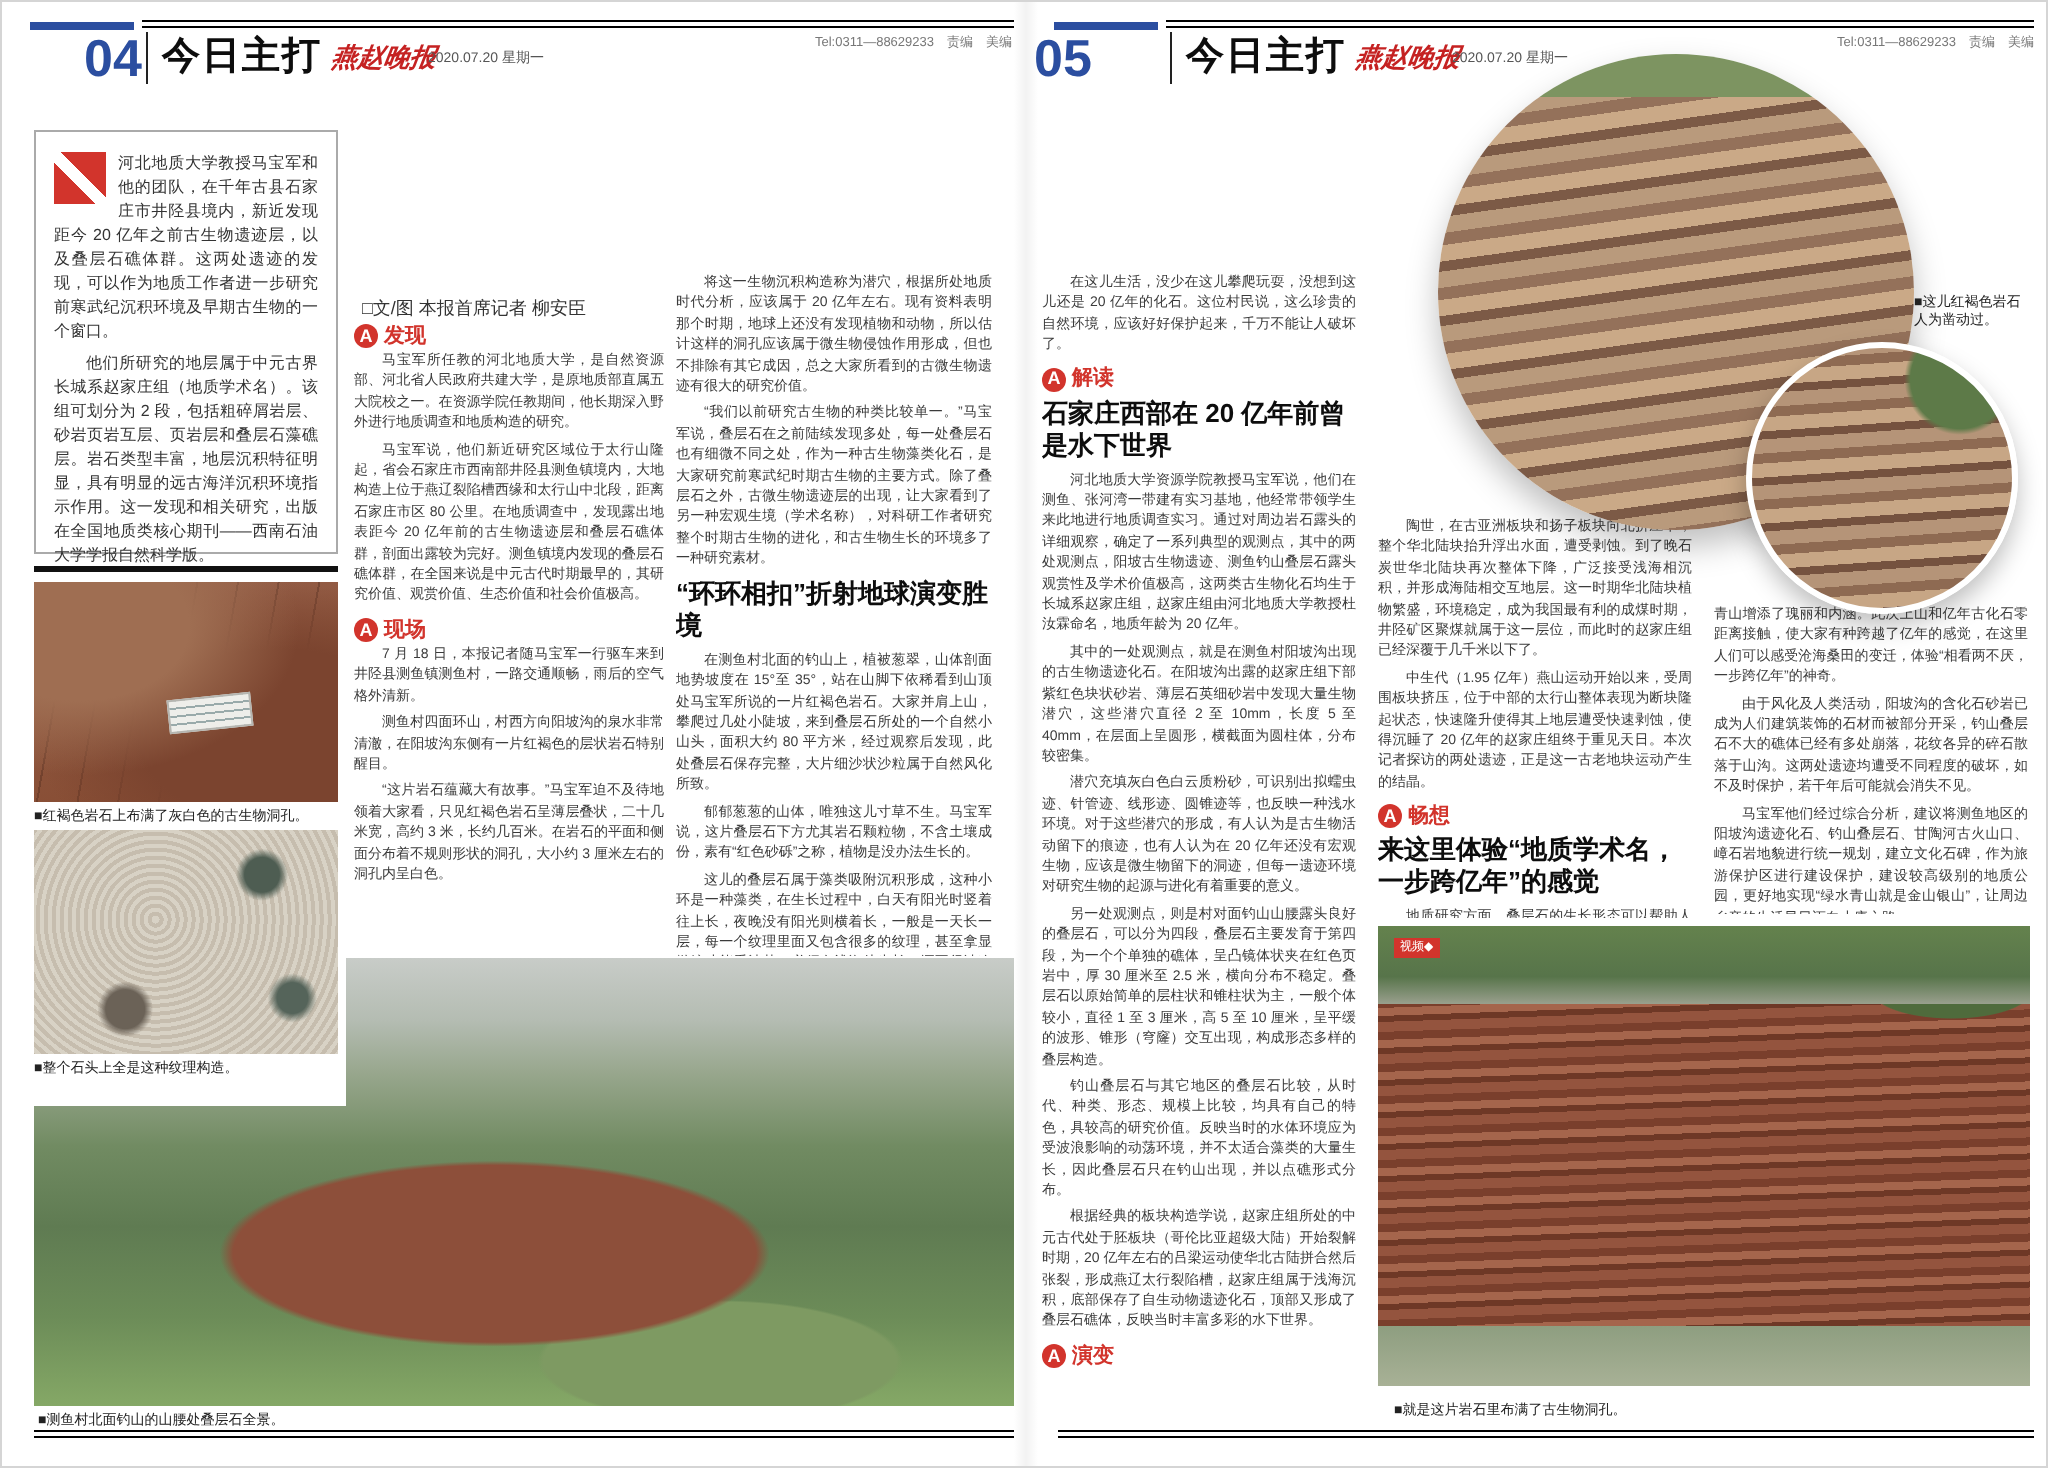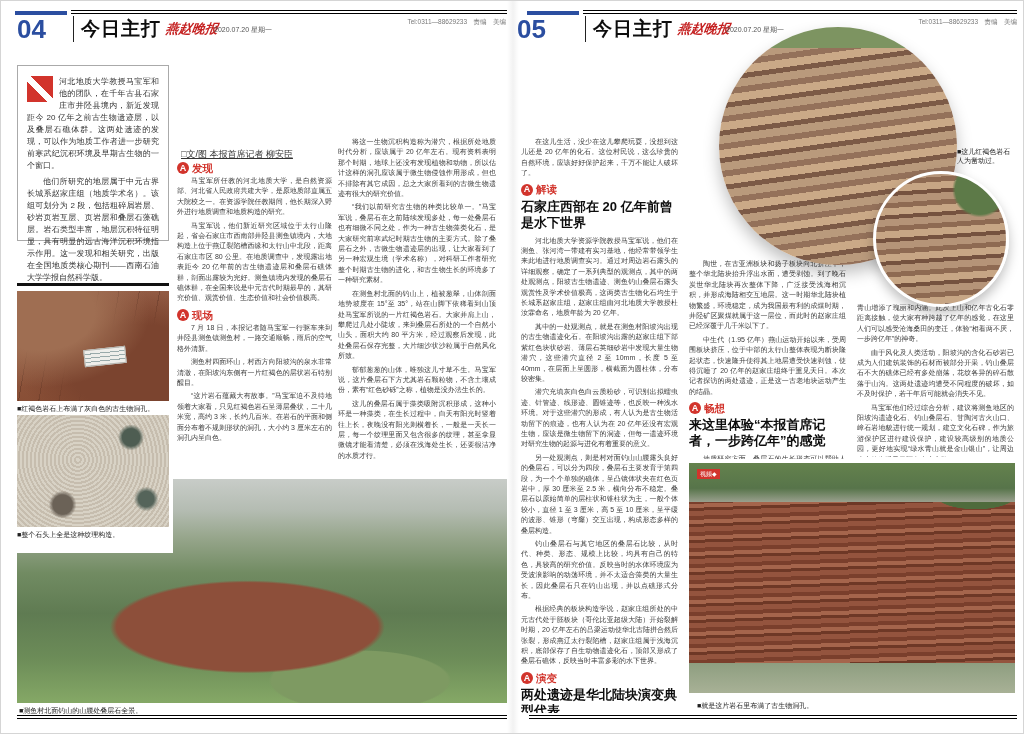--- a/index.html
+++ b/index.html
@@ -8,37 +8,37 @@
   
   .hbar{position:absolute;width:52px;height:4px;background:#2b4ea0;}
   .hnum{position:absolute;font-size:26px;font-weight:bold;color:#2b4ea0;line-height:1;}
   .hdiv{position:absolute;width:1px;height:26px;background:#222;}
   .hsec{position:absolute;font-size:19px;font-weight:900;color:#0d0d0d;line-height:1;letter-spacing:1px;}
   .hbrand{position:absolute;font-size:13px;font-weight:bold;color:#c52222;font-style:italic;transform:skewX(-8deg);line-height:1;}
   .hdate{position:absolute;font-size:7px;color:#555;line-height:1;}
   .hrule{position:absolute;height:2px;border-top:1px solid #000;border-bottom:1px solid #000;}
   .hcontact{position:absolute;font-size:6.5px;color:#777;line-height:1;text-align:right;}
   #h4bar{left:14px;top:10px;} #h5bar{left:526px;top:10px;}
-  #h4num{left:16px;top:15px;} #h5num{left:516px;top:15px;}
+  #h4num{left:41px;top:15px;} #h5num{left:516px;top:15px;}
   #h4div{left:72px;top:15px;} #h5div{left:584px;top:15px;}
   #h4sec{left:80px;top:18px;} #h5sec{left:592px;top:18px;}
   #h4brand{left:165px;top:21px;} #h5brand{left:677px;top:21px;}
   #h4date{left:213px;top:25px;} #h5date{left:725px;top:25px;}
   #h4rule{left:70px;top:9px;width:436px;} #h5rule{left:582px;top:9px;width:434px;}
   #h4contact{left:340px;top:18px;width:165px;} #h5contact{left:852px;top:18px;width:164px;}
   
   .brule{position:absolute;height:2px;border-top:1px solid #000;border-bottom:1px solid #000;}
   #rule4bot{left:16px;top:714px;width:490px;} #rule5bot{left:528px;top:714px;width:488px;}
   
   #headline{position:absolute;left:178px;top:60px;width:580px;z-index:5;}
   #headline .title{margin:0;font-size:38px;line-height:42px;font-weight:900;color:#000;letter-spacing:1px;}
   #headline .subtitle{margin:8px 0 0 2px;font-size:19px;line-height:22px;font-weight:400;color:#2a2a2a;}
-  #byline{position:absolute;left:180px;top:147px;font-size:9px;color:#333;text-decoration:underline;}
-  
-  #introbox{position:absolute;left:16px;top:64px;width:152px;height:176px;border:1px solid #aaa;box-sizing:border-box;
+  #byline{position:absolute;left:180px;top:147px;font-size:9px;color:#333;}
+  
+  #introbox{position:absolute;left:16px;top:64px;width:152px;height:212px;border:1px solid #aaa;box-sizing:border-box;
             padding:10px 9px 6px 9px;font-size:8px;line-height:12px;color:#333;text-align:justify;}
   #introbox .qicon{float:left;width:26px;height:26px;margin:0 6px 2px 0;background:#d2342c;
             background-image:linear-gradient(45deg,rgba(0,0,0,0) 40%,#fff 40%,#fff 56%,rgba(0,0,0,0) 56%);}
   #introbox p{margin:0 0 4px 0;}
   #introbox p+p{text-indent:2em;}
   #introrule{position:absolute;left:16px;top:282px;width:152px;height:3px;background:#111;}
   
   .col{position:absolute;overflow:hidden;font-size:7px;line-height:10.4px;color:#3b3b3b;text-align:justify;}
   #p4c1{left:176px;top:156px;width:155px;height:320px;}
   #p4c2{left:337px;top:136px;width:158px;height:341px;}
@@ -154,20 +154,21 @@
     </div>
     <p class="bp">7 月 18 日，本报记者随马宝军一行驱车来到井陉县测鱼镇测鱼村，一路交通顺畅，雨后的空气格外清新。</p>
     <p class="bp">测鱼村四面环山，村西方向阳坡沟的泉水非常清澈，在阳坡沟东侧有一片红褐色的层状岩石特别醒目。</p>
     <p class="bp">“这片岩石蕴藏大有故事。”马宝军迫不及待地领着大家看，只见红褐色岩石呈薄层叠状，二十几米宽，高约 3 米，长约几百米。在岩石的平面和侧面分布着不规则形状的洞孔，大小约 3 厘米左右的洞孔内呈白色。</p>
 
   </div>
 
   <div id="p4c2" class="col">
     <p class="bp">将这一生物沉积构造称为潜穴，根据所处地质时代分析，应该属于 20 亿年左右。现有资料表明那个时期，地球上还没有发现植物和动物，所以估计这样的洞孔应该属于微生物侵蚀作用形成，但也不排除有其它成因，总之大家所看到的古微生物遗迹有很大的研究价值。</p>
     <p class="bp">“我们以前研究古生物的种类比较单一。”马宝军说，叠层石在之前陆续发现多处，每一处叠层石也有细微不同之处，作为一种古生物藻类化石，是大家研究前寒武纪时期古生物的主要方式。除了叠层石之外，古微生物遗迹层的出现，让大家看到了另一种宏观生境（学术名称），对科研工作者研究整个时期古生物的进化，和古生物生长的环境多了一种研究素材。</p>
+    <h3 class="sh">“环环相扣”折射地球演变胜境</h3>
     <p class="bp">在测鱼村北面的钓山上，植被葱翠，山体剖面地势坡度在 15°至 35°，站在山脚下依稀看到山顶处马宝军所说的一片红褐色岩石。大家并肩上山，攀爬过几处小陡坡，来到叠层石所处的一个自然小山头，面积大约 80 平方米，经过观察后发现，此处叠层石保存完整，大片细沙状沙粒属于自然风化所致。</p>
     <p class="bp">郁郁葱葱的山体，唯独这儿寸草不生。马宝军说，这片叠层石下方尤其岩石颗粒物，不含土壤成份，素有“红色砂砾”之称，植物是没办法生长的。</p>
     <p class="bp">这儿的叠层石属于藻类吸附沉积形成，这种小环是一种藻类，在生长过程中，白天有阳光时竖着往上长，夜晚没有阳光则横着长，一般是一天长一层，每一个纹理里面又包含很多的纹理，甚至拿显微镜才能看清楚，必须在浅海处生长，还要很洁净的水质才行。</p>
 
   </div>
 
   <div id="p5c1" class="col">
     <p class="bp">在这儿生活，没少在这儿攀爬玩耍，没想到这儿还是 20 亿年的化石。这位村民说，这么珍贵的自然环境，应该好好保护起来，千万不能让人破坏了。</p>
     <div class="mrow">
       <span class="amk">A</span>
@@ -177,32 +178,31 @@
     <p class="bp">河北地质大学资源学院教授马宝军说，他们在测鱼、张河湾一带建有实习基地，他经常带领学生来此地进行地质调查实习。通过对周边岩石露头的详细观察，确定了一系列典型的观测点，其中的两处观测点，阳坡古生物遗迹、测鱼钓山叠层石露头观赏性及学术价值极高，这两类古生物化石均生于长城系赵家庄组，赵家庄组由河北地质大学教授杜汝霖命名，地质年龄为 20 亿年。</p>
     <p class="bp">其中的一处观测点，就是在测鱼村阳坡沟出现的古生物遗迹化石。在阳坡沟出露的赵家庄组下部紫红色块状砂岩、薄层石英细砂岩中发现大量生物潜穴，这些潜穴直径 2 至 10mm，长度 5 至 40mm，在层面上呈圆形，横截面为圆柱体，分布较密集。</p>
     <p class="bp">潜穴充填灰白色白云质粉砂，可识别出拟蠕虫迹、针管迹、线形迹、圆锥迹等，也反映一种浅水环境。对于这些潜穴的形成，有人认为是古生物活动留下的痕迹，也有人认为在 20 亿年还没有宏观生物，应该是微生物留下的洞迹，但每一遗迹环境对研究生物的起源与进化有着重要的意义。</p>
     <p class="bp">另一处观测点，则是村对面钓山山腰露头良好的叠层石，可以分为四段，叠层石主要发育于第四段，为一个个单独的礁体，呈凸镜体状夹在红色页岩中，厚 30 厘米至 2.5 米，横向分布不稳定。叠层石以原始简单的层柱状和锥柱状为主，一般个体较小，直径 1 至 3 厘米，高 5 至 10 厘米，呈平缓的波形、锥形（穹窿）交互出现，构成形态多样的叠层构造。</p>
     <p class="bp">钓山叠层石与其它地区的叠层石比较，从时代、种类、形态、规模上比较，均具有自己的特色，具较高的研究价值。反映当时的水体环境应为受波浪影响的动荡环境，并不太适合藻类的大量生长，因此叠层石只在钓山出现，并以点礁形式分布。</p>
     <p class="bp">根据经典的板块构造学说，赵家庄组所处的中元古代处于胚板块（哥伦比亚超级大陆）开始裂解时期，20 亿年左右的吕梁运动使华北古陆拼合然后张裂，形成燕辽太行裂陷槽，赵家庄组属于浅海沉积，底部保存了自生动物遗迹化石，顶部又形成了叠层石礁体，反映当时丰富多彩的水下世界。</p>
     <div class="mrow">
       <span class="amk">A</span>
       <span class="mlb">演变</span>
     </div>
-    <h3 class="sh">两处遗迹是华北陆块演变典型代表</h3>
 
   </div>
 
   <div id="p5c2" class="col">
     <p class="bp">陶世，在古亚洲板块和扬子板块向北挤压下，整个华北陆块抬升浮出水面，遭受剥蚀。到了晚石炭世华北陆块再次整体下降，广泛接受浅海相沉积，并形成海陆相交互地层。这一时期华北陆块植物繁盛，环境稳定，成为我国最有利的成煤时期，井陉矿区聚煤就属于这一层位，而此时的赵家庄组已经深覆于几千米以下了。</p>
     <p class="bp">中生代（1.95 亿年）燕山运动开始以来，受周围板块挤压，位于中部的太行山整体表现为断块隆起状态，快速隆升使得其上地层遭受快速剥蚀，使得沉睡了 20 亿年的赵家庄组终于重见天日。本次记者探访的两处遗迹，正是这一古老地块运动产生的结晶。</p>
     <div class="mrow">
       <span class="amk">A</span>
       <span class="mlb">畅想</span>
     </div>
-    <h3 class="sh">来这里体验“本报首席记者，一步跨亿年”的感觉</h3>
+    <h3 class="sh">来这里体验“地质学术名，一步跨亿年”的感觉</h3>
     <p class="bp">地质研究方面，叠层石的生长形态可以帮助人们判断岩层的顶底，生物遗迹为本区不同位置的地层对比提供了依据，还为进一步研究地球早期的生态环境提供了依据。</p>
 
   </div>
 
   <div id="p5c3" class="col">
     <p class="bp" style="text-indent:0;">青山增添了瑰丽和内涵。此次上山和亿年古化石零距离接触，使大家有种跨越了亿年的感觉，在这里人们可以感受沧海桑田的变迁，体验“相看两不厌，一步跨亿年”的神奇。</p>
     <p class="bp">由于风化及人类活动，阳坡沟的含化石砂岩已成为人们建筑装饰的石材而被部分开采，钓山叠层石不大的礁体已经有多处崩落，花纹各异的碎石散落于山沟。这两处遗迹均遭受不同程度的破坏，如不及时保护，若干年后可能就会消失不见。</p>
     <p class="bp">马宝军他们经过综合分析，建议将测鱼地区的阳坡沟遗迹化石、钓山叠层石、甘陶河古火山口、嶂石岩地貌进行统一规划，建立文化石碑，作为旅游保护区进行建设保护，建设较高级别的地质公园，更好地实现“绿水青山就是金山银山”，让周边乡亲的生活早日迈向小康之路。</p>
   </div>
 

